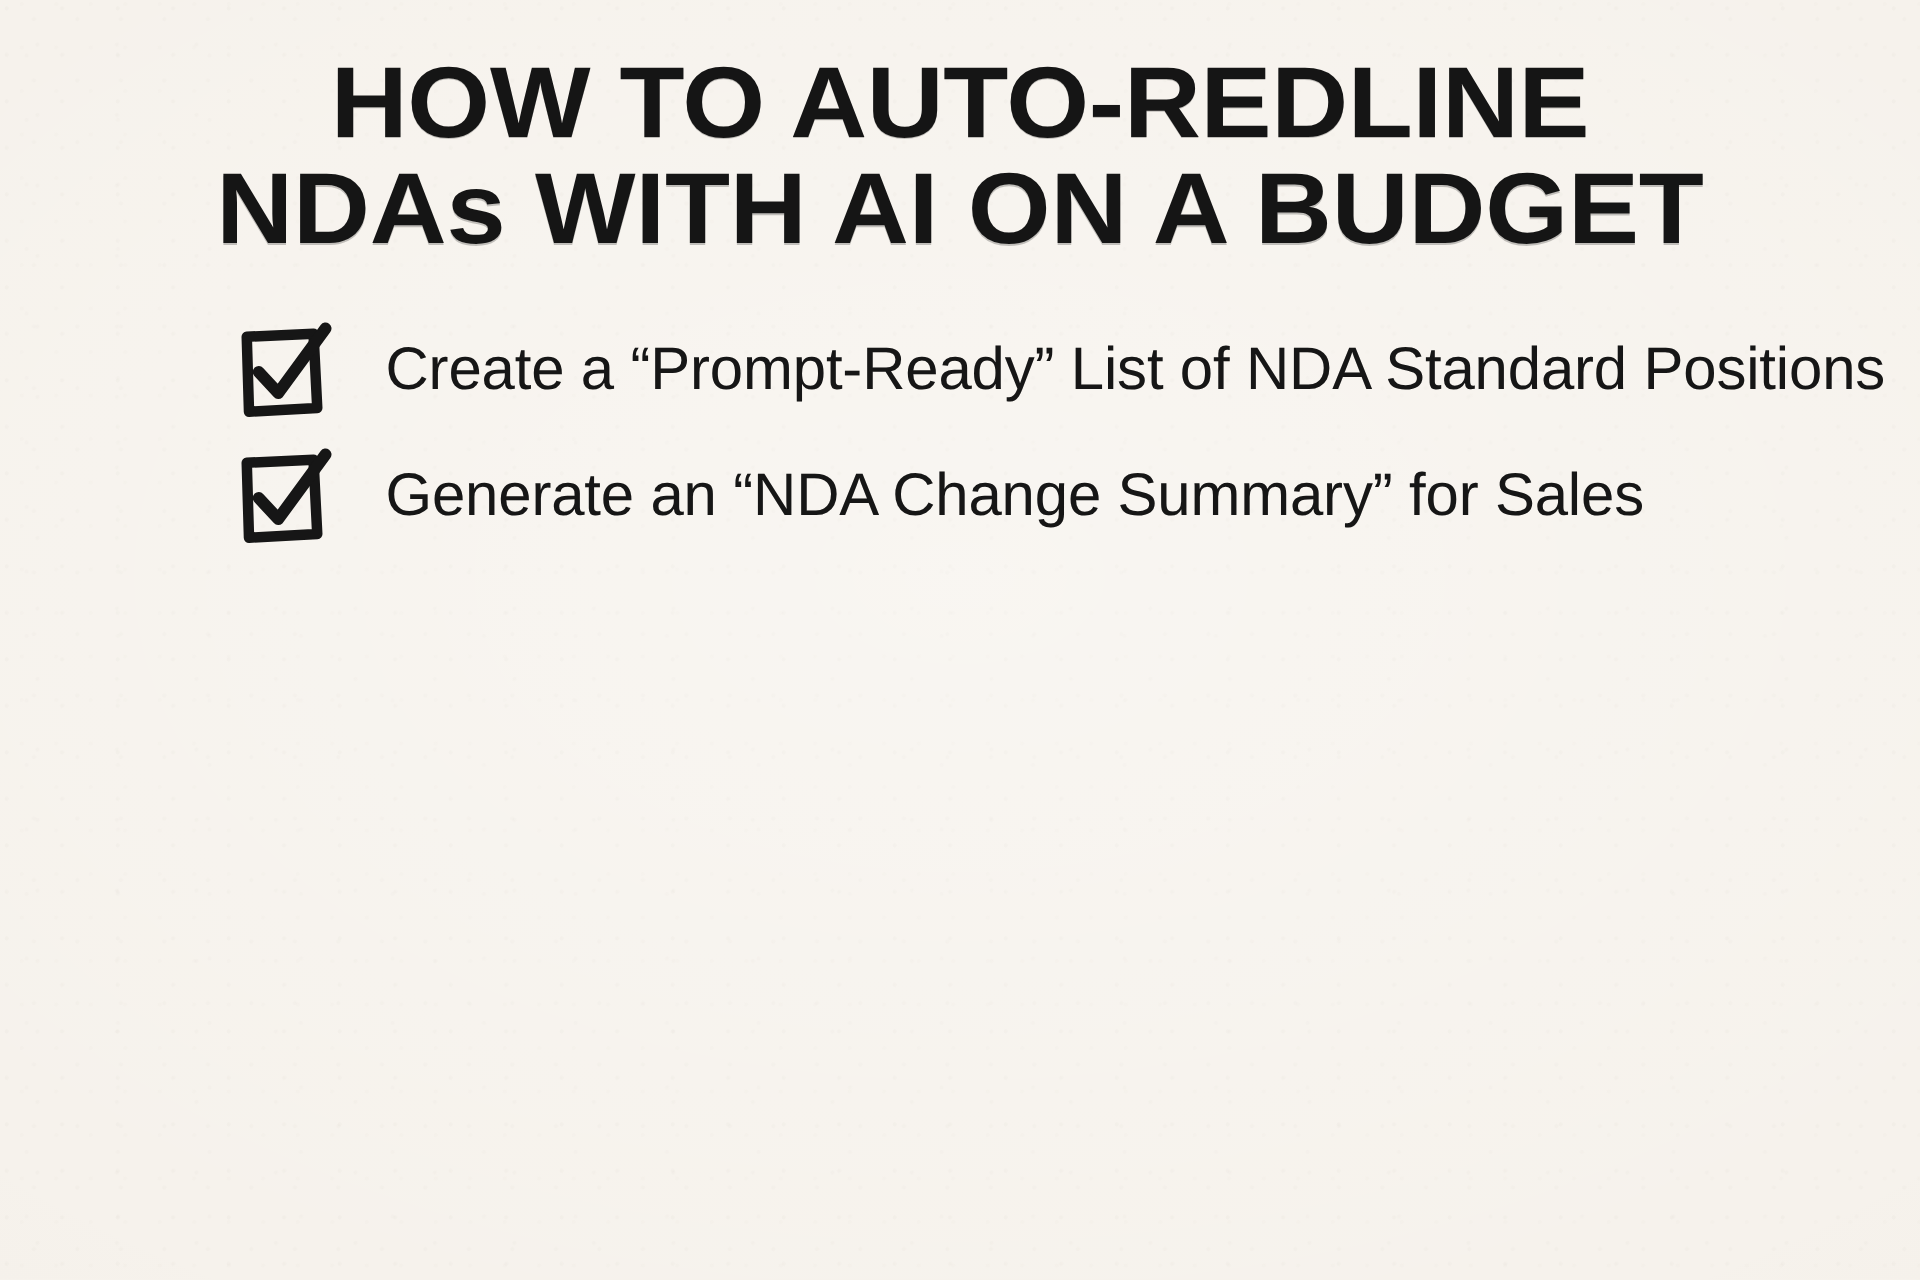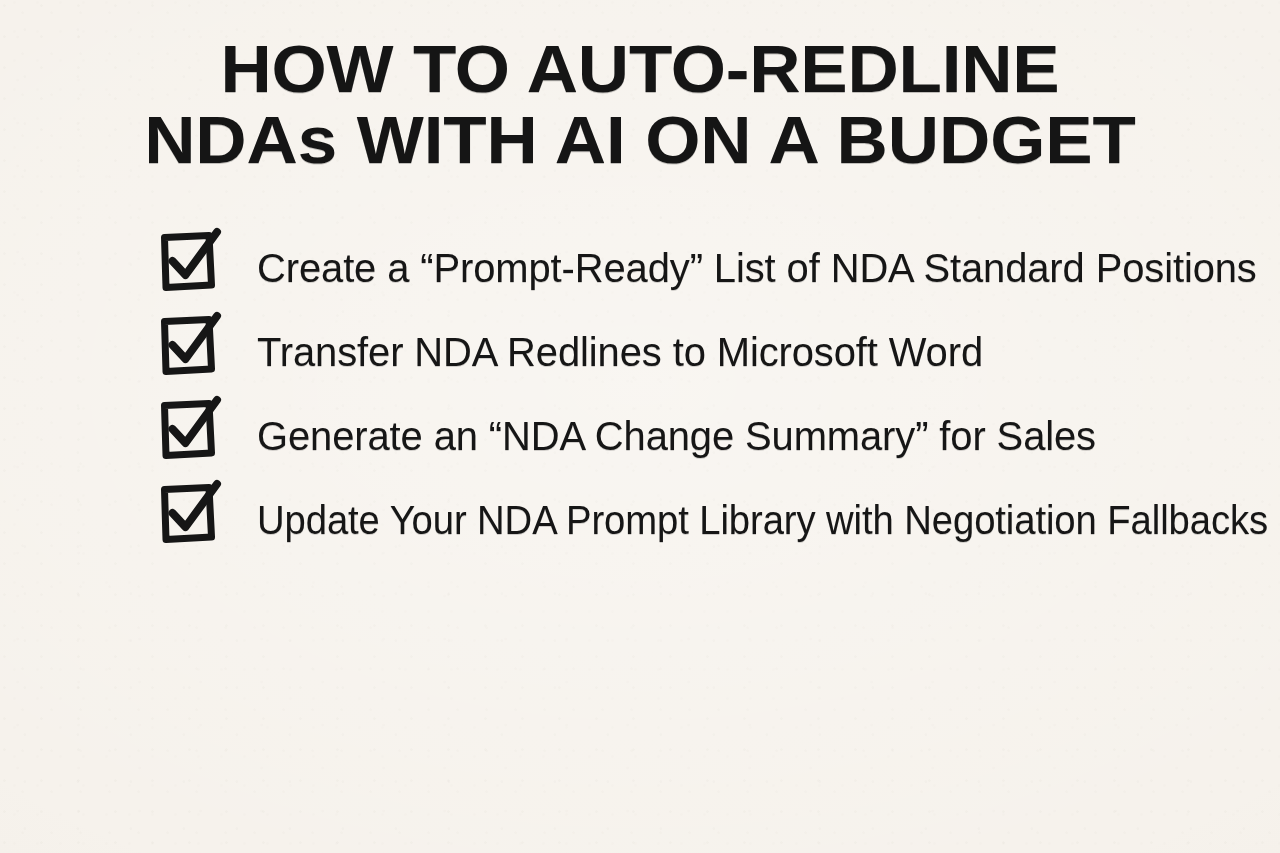--- a/index.html
+++ b/index.html
@@ -80,21 +80,21 @@
     position: absolute;
     top: 212px;
     left: 160px;
     width: 1110px;
     z-index: 3;
   }
   .check-row {
     position: relative;
     height: 84px;
     display: flex;
-    align-items: flex-end;
+    align-items: flex-start;
   }
   .check-box-wrap {
     position: relative;
     flex: 0 0 auto;
     width: 58px;
     height: 66px;
     margin-top: 5px;
   }
   .check-box-wrap svg {
     display: block;
@@ -139,44 +139,26 @@
           <path d="M4.5 7.5 L49 5.5 L51.5 55 L6 57.5 Z" fill="none" stroke="#161616" stroke-width="7" stroke-linecap="round" stroke-linejoin="round"></path>
           <path d="M12.5 31 L25.5 45 L57 2" fill="none" stroke="#161616" stroke-width="8" stroke-linecap="round" stroke-linejoin="round"></path>
         </svg>
       </span>
       <span class="check-label" style="transform: scaleX(0.998026);">Create a “Prompt-Ready” List of NDA Standard Positions</span>
     </div>
 
 
 
 
-    <div class="check-row">
-      <span class="check-box-wrap">
-        <svg viewBox="0 0 58 62" aria-hidden="true">
-          <path d="M4.5 7.5 L49 5.5 L51.5 55 L6 57.5 Z" fill="none" stroke="#161616" stroke-width="7" stroke-linecap="round" stroke-linejoin="round"></path>
-          <path d="M12.5 31 L25.5 45 L57 2" fill="none" stroke="#161616" stroke-width="8" stroke-linecap="round" stroke-linejoin="round"></path>
-        </svg>
-      </span>
-      <span class="check-label" style="transform: scaleX(0.998026);">Transfer NDA Redlines to Microsoft Word</span>
-    </div>
 
     <div class="check-row">
       <span class="check-box-wrap">
         <svg viewBox="0 0 58 62" aria-hidden="true">
           <path d="M4.5 7.5 L49 5.5 L51.5 55 L6 57.5 Z" fill="none" stroke="#161616" stroke-width="7" stroke-linecap="round" stroke-linejoin="round"></path>
           <path d="M12.5 31 L25.5 45 L57 2" fill="none" stroke="#161616" stroke-width="8" stroke-linecap="round" stroke-linejoin="round"></path>
         </svg>
       </span>
       <span class="check-label" style="transform: scaleX(0.998026);">Generate an “NDA Change Summary” for Sales</span>
     </div>
 
-    <div class="check-row">
-      <span class="check-box-wrap">
-        <svg viewBox="0 0 58 62" aria-hidden="true">
-          <path d="M4.5 7.5 L49 5.5 L51.5 55 L6 57.5 Z" fill="none" stroke="#161616" stroke-width="7" stroke-linecap="round" stroke-linejoin="round"></path>
-          <path d="M12.5 31 L25.5 45 L57 2" fill="none" stroke="#161616" stroke-width="8" stroke-linecap="round" stroke-linejoin="round"></path>
-        </svg>
-      </span>
-      <span class="check-label" style="transform: scaleX(0.956424);">Update Your NDA Prompt Library with Negotiation Fallbacks</span>
-    </div>
 
   </div>
 </div>
 
 </body></html>

